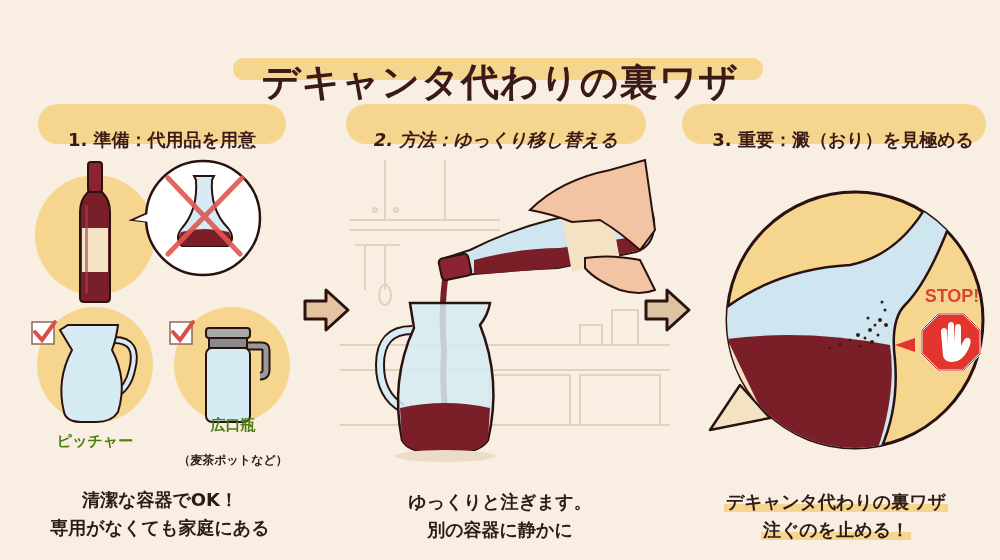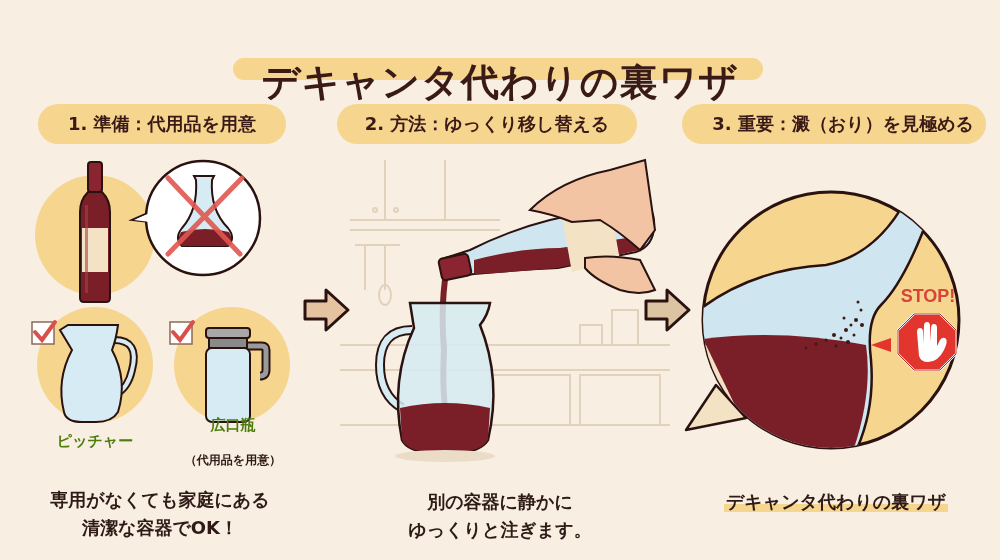--- a/index.html
+++ b/index.html
@@ -17,21 +17,21 @@
     position: absolute; left: 233px; top: 50px; width: 530px; height: 22px;
     background: #f6d58e; border-radius: 11px;
   }
   .title {
     position: relative; font-size: 38px; font-weight: bold; color: #3a1a17;
     letter-spacing: 1px; line-height: 60px; margin-top: 44px;
   }
   .step-label {
     position: absolute; top: 104px; height: 40px; line-height: 40px;
     background: #f6d58e; border-radius: 20px; font-size: 18px; font-weight: bold;
-    color: #3a1a17; text-align: center; padding: 0 12px; white-space: nowrap;
+    color: #3a1a17; text-align: center; padding: 16px 12px; white-space: nowrap;
   }
   .panel { position: absolute; }
   .caption {
     position: absolute; font-size: 18px; font-weight: bold; text-align: center;
     line-height: 28px; color: #2e1a16;
   }
   .item-label {
     position: absolute; font-size: 15px; font-weight: bold; text-align: center; color: #4d7c0f;
   }
   .item-sub { position: absolute; font-size: 12px; font-weight: bold; text-align: center; color: #2e1a16; }
@@ -44,21 +44,21 @@
 </style>
 </head>
 <body>
 
 <div class="title-wrap">
   <div class="title-hl"></div>
   <div class="title">デキャンタ代わりの裏ワザ</div>
 </div>
 
 <div class="step-label" style="left:38px;width:248px;">1. 準備：代用品を用意</div>
-<div class="step-label" style="left:337px;width:300px;">2. 方法：ゆっくり移し替える</div>
+<div class="step-label" style="left:346px;width:300px;font-style:italic;">2. 方法：ゆっくり移し替える</div>
 <div class="step-label" style="left:682px;width:304px;text-align:right;">3. 重要：澱（おり）を見極める</div>
 
 <div class="panel" style="left:0;top:150px;width:300px;height:300px;">
   <svg width="300" height="300" viewBox="0 0 300 300">
 
     <circle cx="95" cy="85" r="60" fill="#f6d58e"></circle>
 
     <g>
       <rect x="88" y="12" width="14" height="30" rx="3" fill="#8a2430" stroke="#2a1210" stroke-width="2"></rect>
       <path d="M88 42 Q80 50 80 62 L80 148 Q80 152 84 152 L106 152 Q110 152 110 148 L110 62 Q110 50 102 42 Z" fill="#7a1e28" stroke="#2a1210" stroke-width="2"></path>
@@ -101,24 +101,24 @@
       <path d="M248 196 L262 196 Q266 196 266 200 L266 220 Q266 226 260 226" fill="none" stroke="#2a1210" stroke-width="9"></path>
       <path d="M248 196 L262 196 Q266 196 266 200 L266 220 Q266 226 260 226" fill="none" stroke="#9a9a9a" stroke-width="5"></path>
       <rect x="206" y="178" width="44" height="10" rx="3" fill="#a8a8a8" stroke="#2a1210" stroke-width="2"></rect>
       <rect x="209" y="188" width="38" height="10" fill="#8a8a8a" stroke="#2a1210" stroke-width="2"></rect>
       <rect x="206" y="198" width="44" height="74" rx="6" fill="#d6ebf3" stroke="#2a1210" stroke-width="2"></rect>
     </g>
   </svg>
 </div>
 <div class="item-label" style="left:40px;top:432px;width:110px;">ピッチャー</div>
 <div class="item-label" style="left:178px;top:416px;width:110px;">広口瓶</div>
-<div class="item-sub" style="left:162px;top:452px;width:142px;">（代用品を用意）</div>
+<div class="item-sub" style="left:162px;top:452px;width:142px;">（麦茶ポットなど）</div>
 <div class="caption" style="left:10px;top:486px;width:300px;">
+  <div>清潔な容器でOK！</div>
   <div>専用がなくても家庭にある</div>
-  <div>清潔な容器でOK！</div>
 </div>
 
 <div class="arrow" style="left:302px;top:285px;">
   <svg width="50" height="50" viewBox="0 0 50 50">
       <path d="M3 16 L24 16 L24 5 L46 25 L24 45 L24 34 L3 34 Z" fill="#e6c3a0" stroke="#2a1210" stroke-width="3" stroke-linejoin="round"></path>
     </svg>
 </div>
 
 <div class="panel" style="left:340px;top:150px;width:330px;height:320px;">
   <svg width="330" height="320" viewBox="0 0 330 320">
@@ -159,31 +159,31 @@
       <rect x="100" y="106" width="30" height="22" rx="4" transform="rotate(-12 115 117)" fill="#8a2430" stroke="#2a1210" stroke-width="2"></rect>
       <path d="M222 68 L270 56 L280 110 L232 122 Z" fill="#f4e2c4"></path>
     </g>
     <g>
       <path d="M190 60 Q220 30 270 20 L305 10 L315 80 L300 100 Q280 82 260 70 L232 72 Q212 64 190 60 Z" fill="#f3c4a4" stroke="#2a1210" stroke-width="2"></path>
       <path d="M245 108 Q270 104 300 110 L315 140 Q300 146 280 140 Q255 130 245 118 Z" fill="#f3c4a4" stroke="#2a1210" stroke-width="2"></path>
     </g>
   </svg>
 </div>
 <div class="caption" style="left:350px;top:488px;width:300px;">
+  <div>ゆっくりと注ぎます。</div>
   <div>別の容器に静かに</div>
-  <div>ゆっくりと注ぎます。</div>
 </div>
 
 <div class="arrow" style="left:643px;top:285px;">
   <svg width="50" height="50" viewBox="0 0 50 50">
       <path d="M3 16 L24 16 L24 5 L46 25 L24 45 L24 34 L3 34 Z" fill="#dcc3a2" stroke="#2a1210" stroke-width="3" stroke-linejoin="round"></path>
     </svg>
 </div>
 
-<div class="panel" style="left:676px;top:160px;width:300px;height:310px;">
+<div class="panel" style="left:700px;top:160px;width:300px;height:310px;">
   <svg width="300" height="310" viewBox="0 0 300 310">
     <defs>
       <clipPath id="c3">
           <circle cx="155" cy="160" r="128"></circle>
         </clipPath>
     </defs>
 
     <path d="M40 225 L10 270 L70 258 Z" fill="#f4e2c4" stroke="#2a1210" stroke-width="2.5" stroke-linejoin="round"></path>
     <circle cx="155" cy="160" r="128" fill="#f6d58e" stroke="#2a1210" stroke-width="3"></circle>
     <g clip-path="url(#c3)">
@@ -219,13 +219,14 @@
     <path d="M195 185 L215 178 L215 192 Z" fill="#e2352e"></path>
     <g>
       <polygon points="238,154 264,154 280,170 280,194 264,210 238,210 222,194 222,170" fill="#e2352e" stroke="#fff" stroke-width="2"></polygon>
       <polygon points="238,154 264,154 280,170 280,194 264,210 238,210 222,194 222,170" fill="none" stroke="#b82a24" stroke-width="1" transform="translate(0,0)"></polygon>
       <path d="M243 196 L241 172 Q241 168 244 168 Q247 168 247 172 L247 184 L248 166 Q248 162 251 162 Q254 162 254 166 L254 182 L255 168 Q255 164 258 164 Q261 164 261 168 L261 186 L264 180 Q267 176 270 179 Q272 182 268 190 Q262 202 252 202 Q245 202 243 196 Z" fill="#fff"></path>
     </g>
   </svg>
 </div>
 <div class="caption" style="left:686px;top:488px;width:300px;">
   <div><span class="hl-line">デキャンタ代わりの裏ワザ</span></div>
+  <div><span class="hl-line">注ぐのを止める！</span></div>
 </div>
 
 </body></html>

